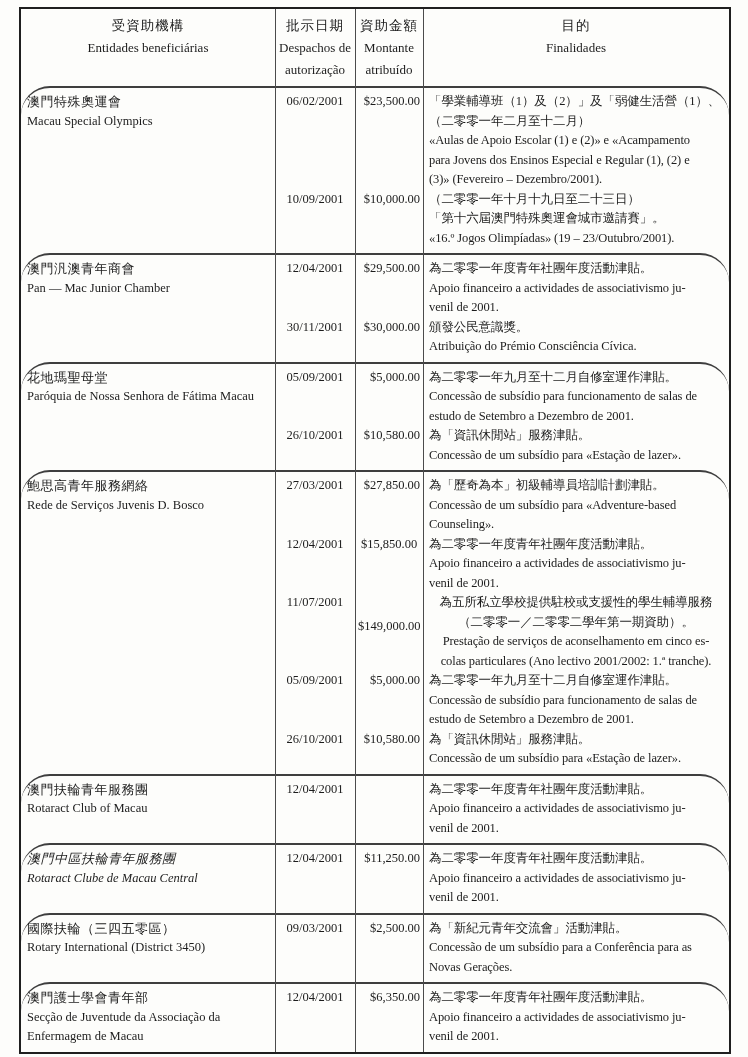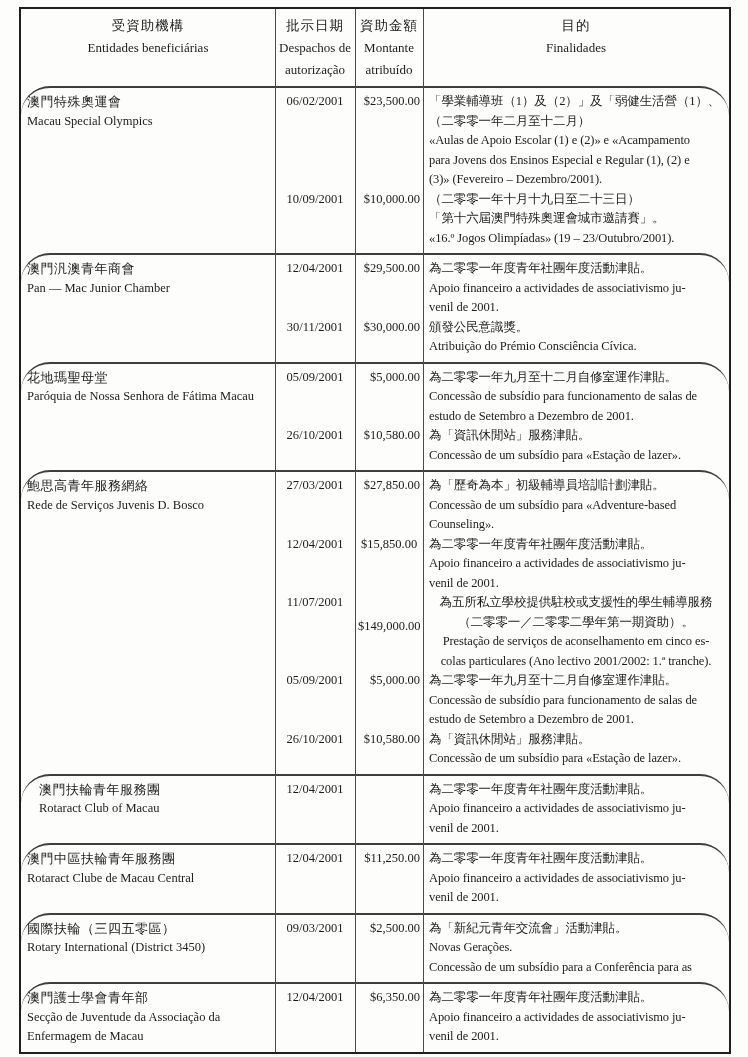--- a/index.html
+++ b/index.html
@@ -199,55 +199,55 @@
             <div class="line">estudo de Setembro a Dezembro de 2001.</div>
           </div>
           <div class="cell date-cell" style="grid-row: 5;">26/10/2001</div>
           <div class="cell amount-cell" style="grid-row: 5;">$10,580.00</div>
           <div class="cell purpose-cell" style="grid-row: 5;">
             <div class="line">為「資訊休閒站」服務津貼。</div>
             <div class="line">Concessão de um subsídio para «Estação de lazer».</div>
           </div>
         </div>
         <div class="entity-row">
-          <div class="cell entity-cell" style="grid-row: 1 / span 1; margin-left: 12px;">
+          <div class="cell entity-cell" style="grid-row: 1 / span 1;">
             <div class="entity-zh">澳門扶輪青年服務團</div>
             <div class="entity-pt">Rotaract Club of Macau</div>
           </div>
           <div class="cell date-cell" style="grid-row: 1;">12/04/2001</div>
           <div class="cell purpose-cell" style="grid-row: 1;">
             <div class="line">為二零零一年度青年社團年度活動津貼。</div>
             <div class="line">Apoio financeiro a actividades de associativismo ju-</div>
             <div class="line">venil de 2001.</div>
           </div>
         </div>
         <div class="entity-row">
-          <div class="cell entity-cell" style="grid-row: 1 / span 1;">
+          <div class="cell entity-cell" style="grid-row: 1 / span 1; font-style: italic;">
             <div class="entity-zh">澳門中區扶輪青年服務團</div>
             <div class="entity-pt">Rotaract Clube de Macau Central</div>
           </div>
           <div class="cell date-cell" style="grid-row: 1;">12/04/2001</div>
           <div class="cell amount-cell" style="grid-row: 1;">$11,250.00</div>
           <div class="cell purpose-cell" style="grid-row: 1;">
             <div class="line">為二零零一年度青年社團年度活動津貼。</div>
             <div class="line">Apoio financeiro a actividades de associativismo ju-</div>
             <div class="line">venil de 2001.</div>
           </div>
         </div>
         <div class="entity-row">
           <div class="cell entity-cell" style="grid-row: 1 / span 1;">
             <div class="entity-zh">國際扶輪（三四五零區）</div>
             <div class="entity-pt">Rotary International (District 3450)</div>
           </div>
           <div class="cell date-cell" style="grid-row: 1;">09/03/2001</div>
           <div class="cell amount-cell" style="grid-row: 1;">$2,500.00</div>
           <div class="cell purpose-cell" style="grid-row: 1;">
             <div class="line">為「新紀元青年交流會」活動津貼。</div>
+            <div class="line">Concessão de um subsídio para a Conferência para as</div>
             <div class="line">Novas Gerações.</div>
-            <div class="line">Concessão de um subsídio para a Conferência para as</div>
           </div>
         </div>
         <div class="entity-row">
           <div class="cell entity-cell" style="grid-row: 1 / span 1;">
             <div class="entity-zh">澳門護士學會青年部</div>
             <div class="entity-pt">Secção de Juventude da Associação da Enfermagem de Macau</div>
           </div>
           <div class="cell date-cell" style="grid-row: 1;">12/04/2001</div>
           <div class="cell amount-cell" style="grid-row: 1;">$6,350.00</div>
           <div class="cell purpose-cell" style="grid-row: 1;">

